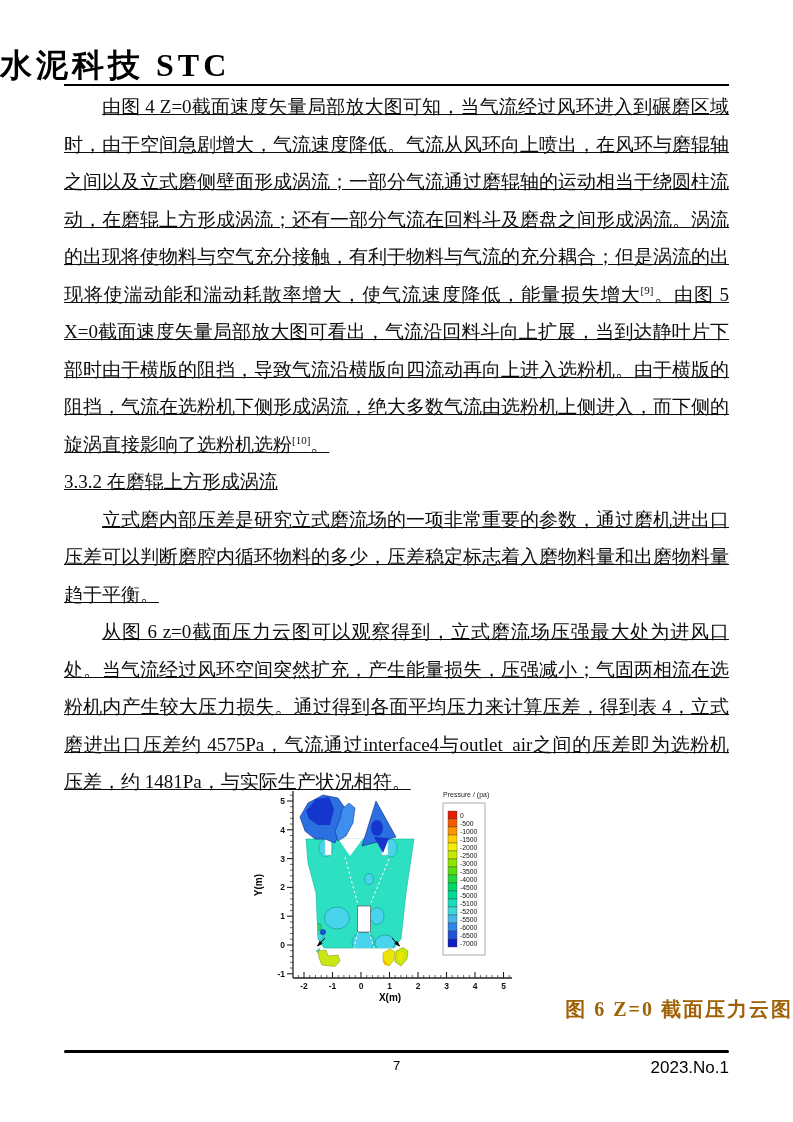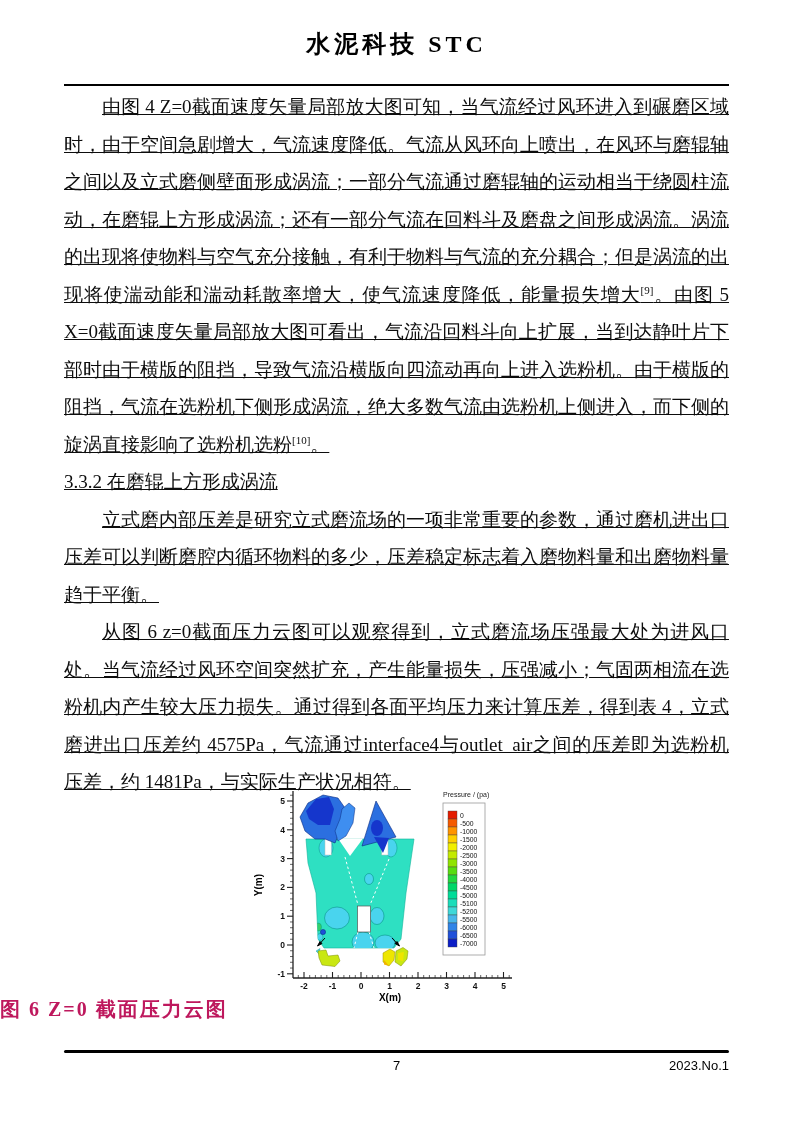--- a/index.html
+++ b/index.html
@@ -1,44 +1,44 @@
 <!DOCTYPE html>
 <html><head>
 <meta charset="utf-8">
 <style>
   html,body{margin:0;padding:0;background:#888;}
   .page{
     position:relative;width:793px;height:1122px;margin:0 auto;background:#ffffff;
     font-family:"Liberation Serif","DejaVu Serif",serif;color:#111;overflow:hidden;
   }
   .journal-title{
-    position:absolute;top:28px;left:0;width:100%;text-align:center;
-    font-size:24px;letter-spacing:4px;font-weight:600;color:#000;
+    position:absolute;top:44px;left:0;width:100%;text-align:left;
+    font-size:32px;letter-spacing:4px;font-weight:600;color:#000;
   }
   .header-rule{position:absolute;top:84px;left:64px;width:665px;height:2px;background:#000;}
   .text-block{
     position:absolute;top:88px;left:64px;width:665px;
     font-size:19px;line-height:37.5px;text-align:justify;color:#0d0d0d;text-decoration:underline;
   }
   .text-block p{margin:0;}
   .indent{text-indent:2em;}
   sup{font-size:11px;line-height:0;}
   .figure-wrap{position:absolute;left:250px;top:781px;width:300px;height:245px;}
   .figure-caption{
-    position:absolute;top:996px;left:0;width:100%;text-align:left;
-    font-size:20px;font-weight:600;letter-spacing:2px;color:#be185d;
+    position:absolute;top:996px;left:0;width:100%;text-align:right;
+    font-size:20px;font-weight:600;letter-spacing:2px;color:#a16207;
   }
   .footer-rule{position:absolute;top:1050px;left:64px;width:665px;height:2.5px;background:#000;border-radius:2px;}
   .footer-page{
     position:absolute;top:1058px;left:0;width:100%;text-align:center;
     font-family:"Liberation Sans","DejaVu Sans",sans-serif;font-size:13px;color:#000;
   }
   .footer-issue{
     position:absolute;top:1058px;right:64px;
-    font-family:"Liberation Sans","DejaVu Sans",sans-serif;font-size:13px;color:#000;
+    font-family:"Liberation Sans","DejaVu Sans",sans-serif;font-size:17px;color:#000;
   }
   svg text{font-family:"Liberation Sans","DejaVu Sans",sans-serif;}
 </style>
 </head>
 <body>
 
 <div class="page">
 
   <div class="journal-title">水泥科技 STC</div>
   <div class="header-rule"></div>

